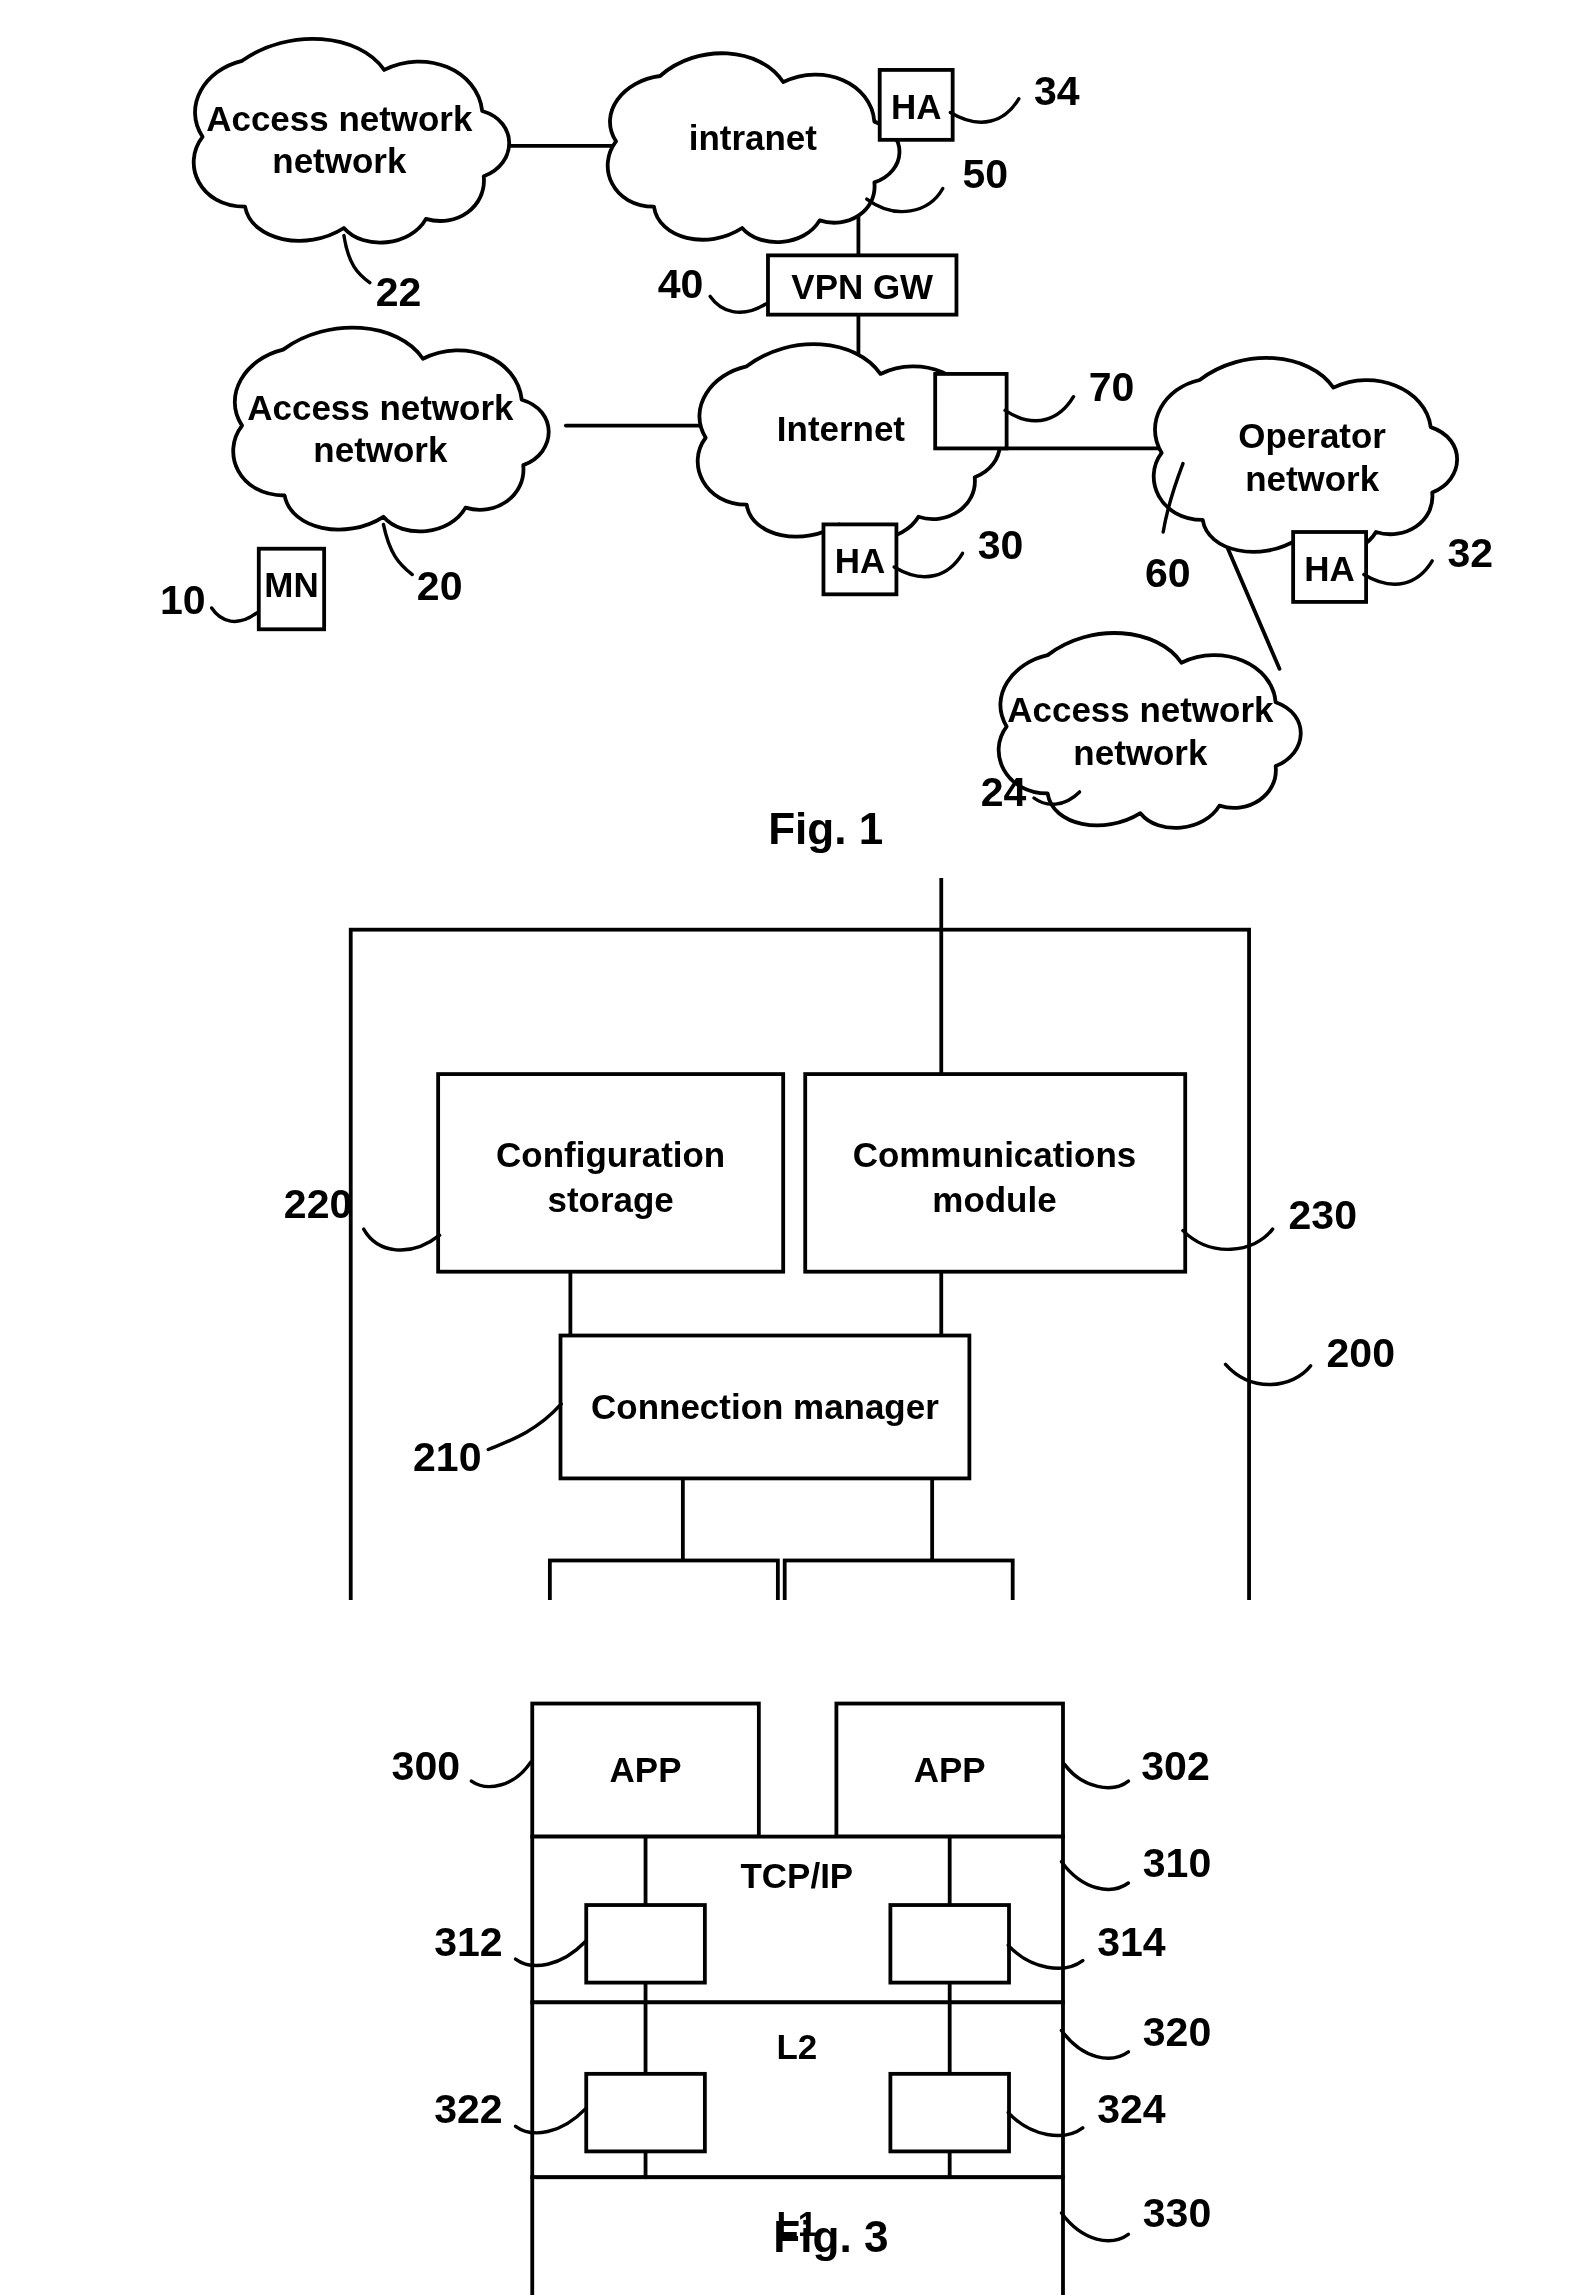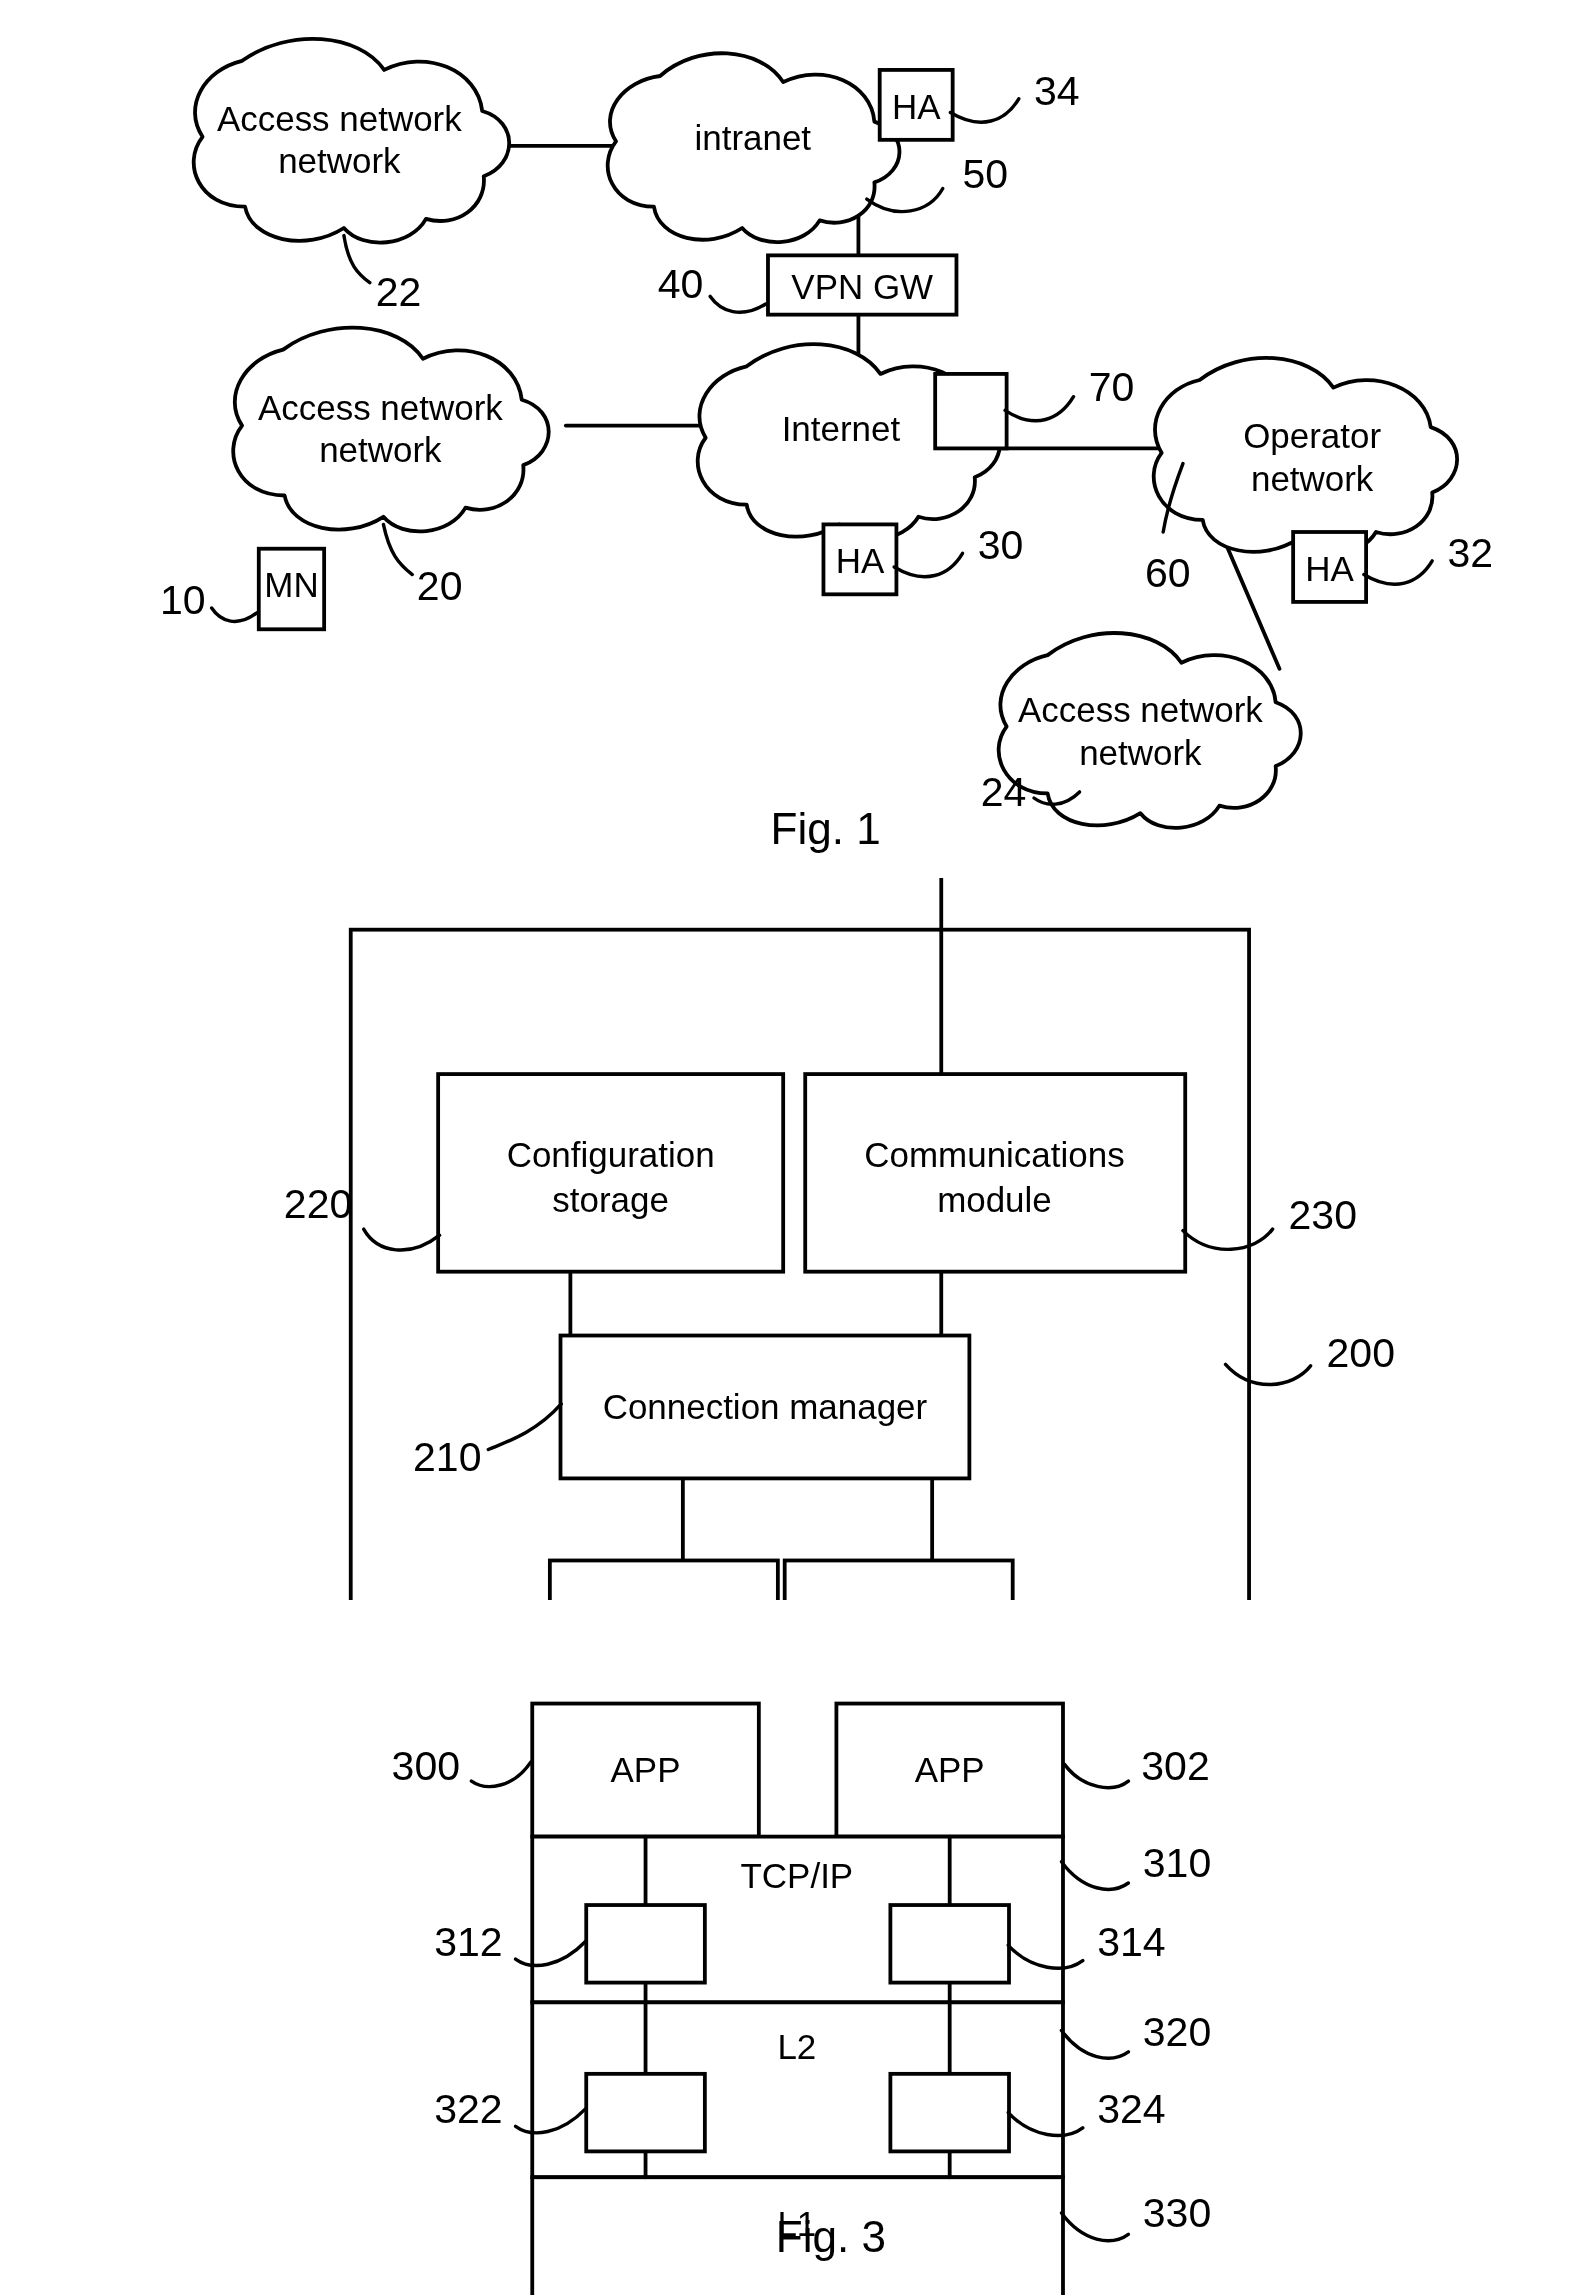--- a/index.html
+++ b/index.html
@@ -12,20 +12,21 @@
     height: 2295px;
     font-family: "Liberation Sans", sans-serif;
     color: #000000;
     position: relative;
     overflow: hidden;
   }
   .page {
     position: relative;
     width: 1596px;
     height: 2295px;
+    font-weight: bold;
   }
   .fig {
     position: absolute;
     left: 0;
     top: 0;
     width: 1596px;
   }
   .fig svg {
     display: block;
   }

